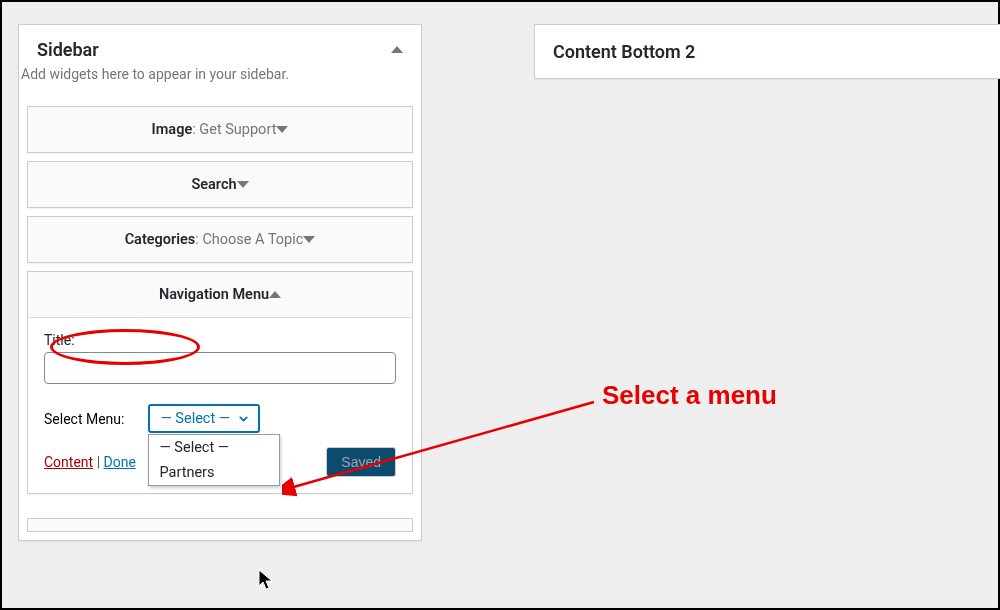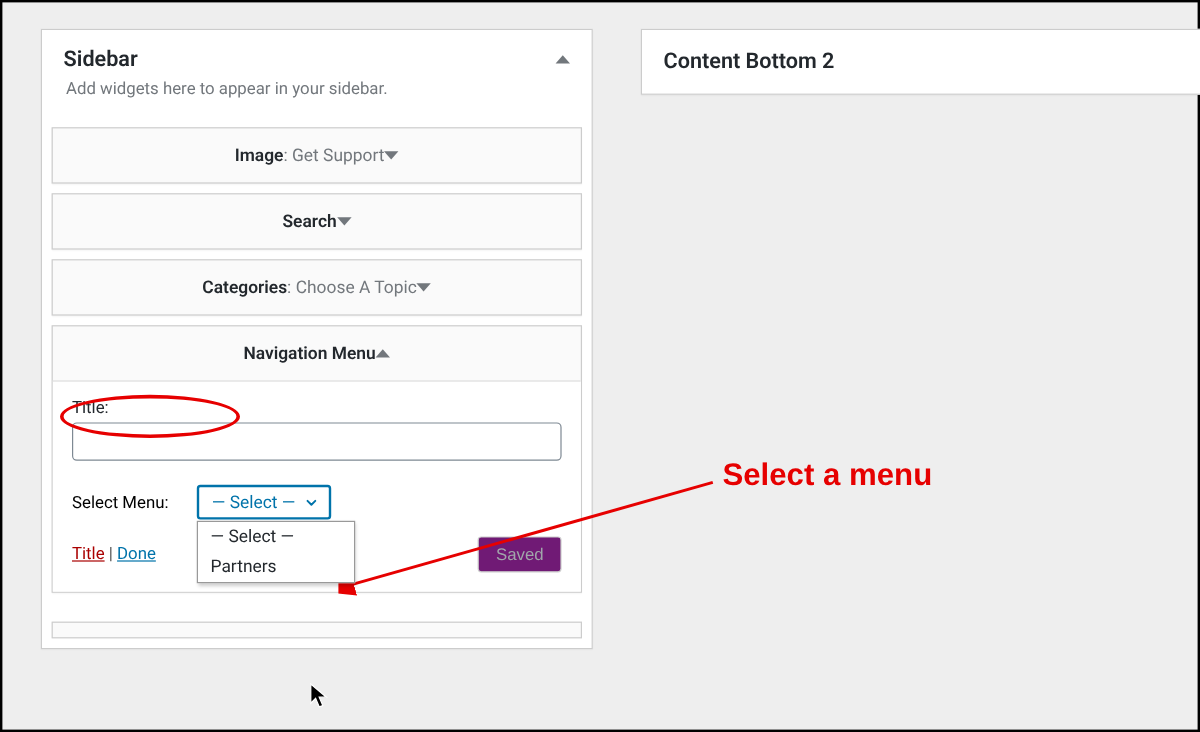--- a/index.html
+++ b/index.html
@@ -14,38 +14,38 @@
   }
   .frame {
     position: absolute; inset: 0;
     border: 2px solid #000;
     background: #eeeeee;
   }
   .col {
     position: absolute;
     top: 22px;
   }
-  .col.left  { left: 32px;  width: 460px; }
+  .col.left  { left: 16px;  width: 404px; }
   .col.right { left: 532px; width: 540px; }
 
   .sidebar-panel {
     background: #fff;
     border: 1px solid #ccc;
     box-shadow: 0 1px 1px rgba(0,0,0,0.04);
   }
   .panel-head {
     display: flex; align-items: center; justify-content: space-between;
     padding: 14px 18px 6px 18px;
   }
   .panel-title {
     font-size: 18px; font-weight: 600; color: #23282d;
   }
   .panel-desc {
     color: #72777c; font-size: 14px;
-    padding: 0 18px 16px 20px;
+    padding: 0 18px 16px 2px;
   }
 
   .cb2 {
     background: #fff;
     border: 1px solid #ccc;
     box-shadow: 0 1px 1px rgba(0,0,0,0.04);
     display: flex; align-items: center; justify-content: space-between;
     padding: 16px 18px;
   }
   .cb2-title { font-size: 18px; font-weight: 600; color: #23282d; }
@@ -133,21 +133,21 @@
     margin-top: 14px;
     display: flex; align-items: center; justify-content: space-between;
   }
   .links { font-size: 14px; }
   .links a { text-decoration: underline; cursor: pointer; }
   .link-delete { color: #a00; }
   .link-sep { color: #555; }
   .link-done { color: #0073aa; }
 
   .saved-btn {
-    border: 1px solid #ccc; background: #701a75; color: #a0a5aa;
+    border: 1px solid #ccc; background: #0c4a6e; color: #a0a5aa;
     border-radius: 3px; padding: 6px 14px; font-size: 14px;
     cursor: default;
   }
 
   .stub-widget {
     border: 1px solid #ccc; background: #fafafa;
     margin: 8px; height: 14px;
   }
 
   
@@ -235,21 +235,21 @@
                 </div>
                 <div class="dropdown">
                   <div class="opt">— Select —</div>
                   <div class="opt">Partners</div>
                 </div>
               </div>
             </div>
 
             <div class="actions-row">
               <div class="links">
-                <a class="link-delete">Title</a><span class="link-sep"> | </span><a class="link-done">Done</a>
+                <a class="link-delete">Content</a><span class="link-sep"> | </span><a class="link-done">Done</a>
               </div>
               <button class="saved-btn" disabled="">Saved</button>
             </div>
 
           </div>
         </div>
 
       </div>
       <div class="stub-widget"></div>
     </div>

